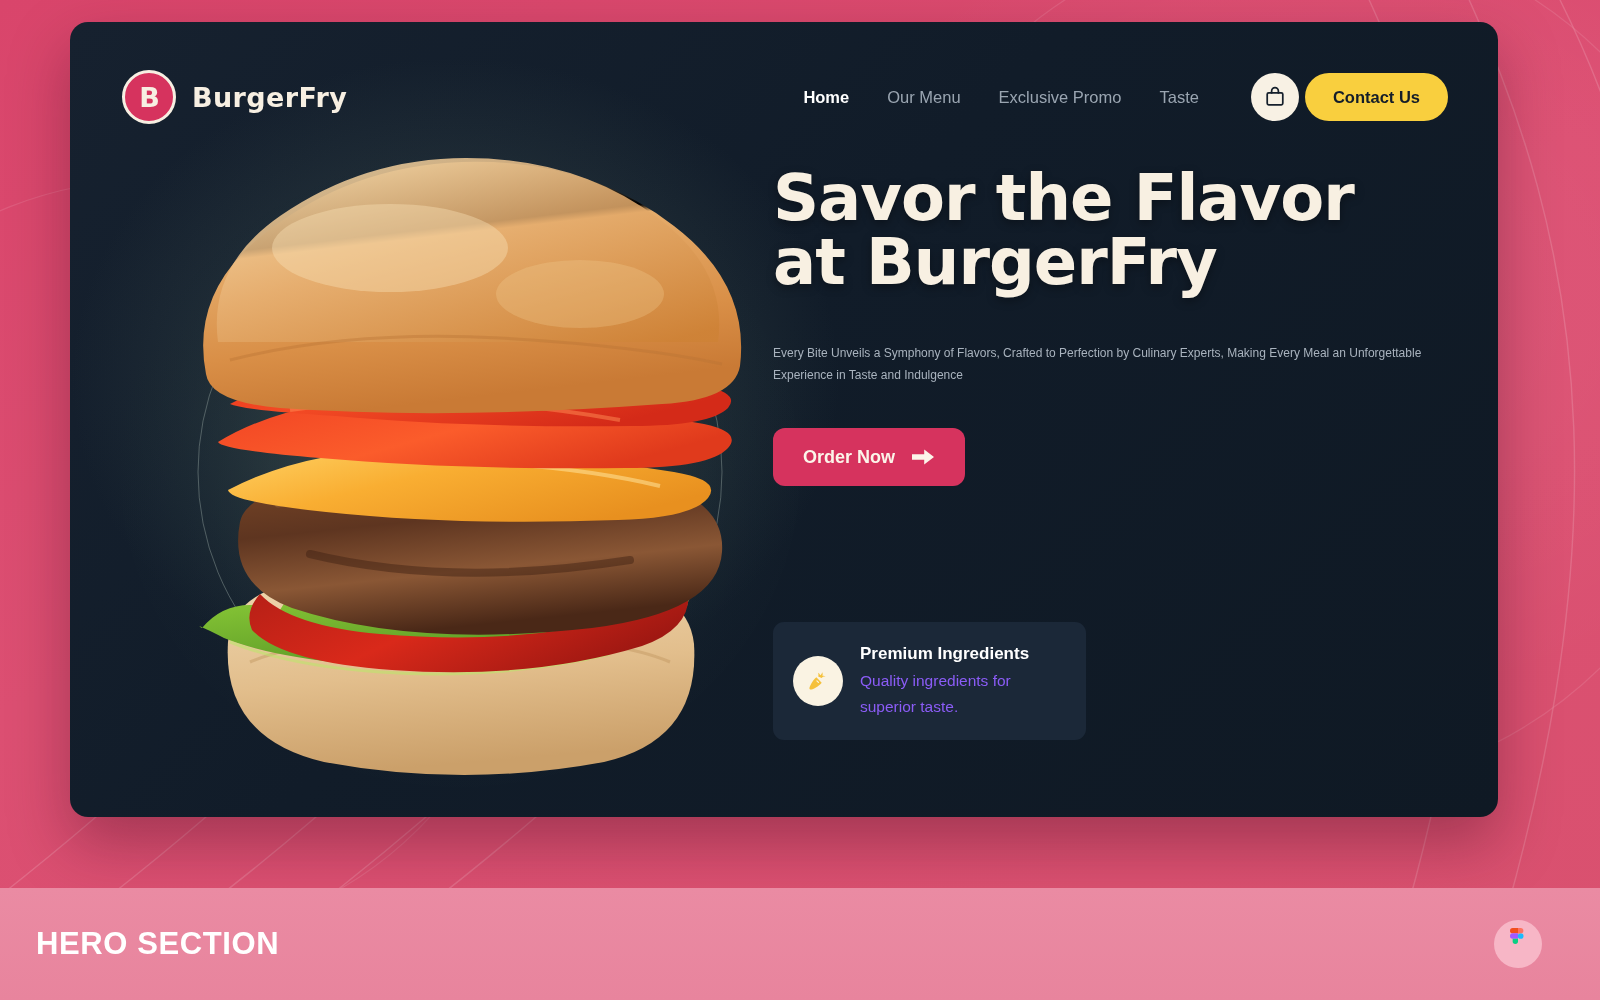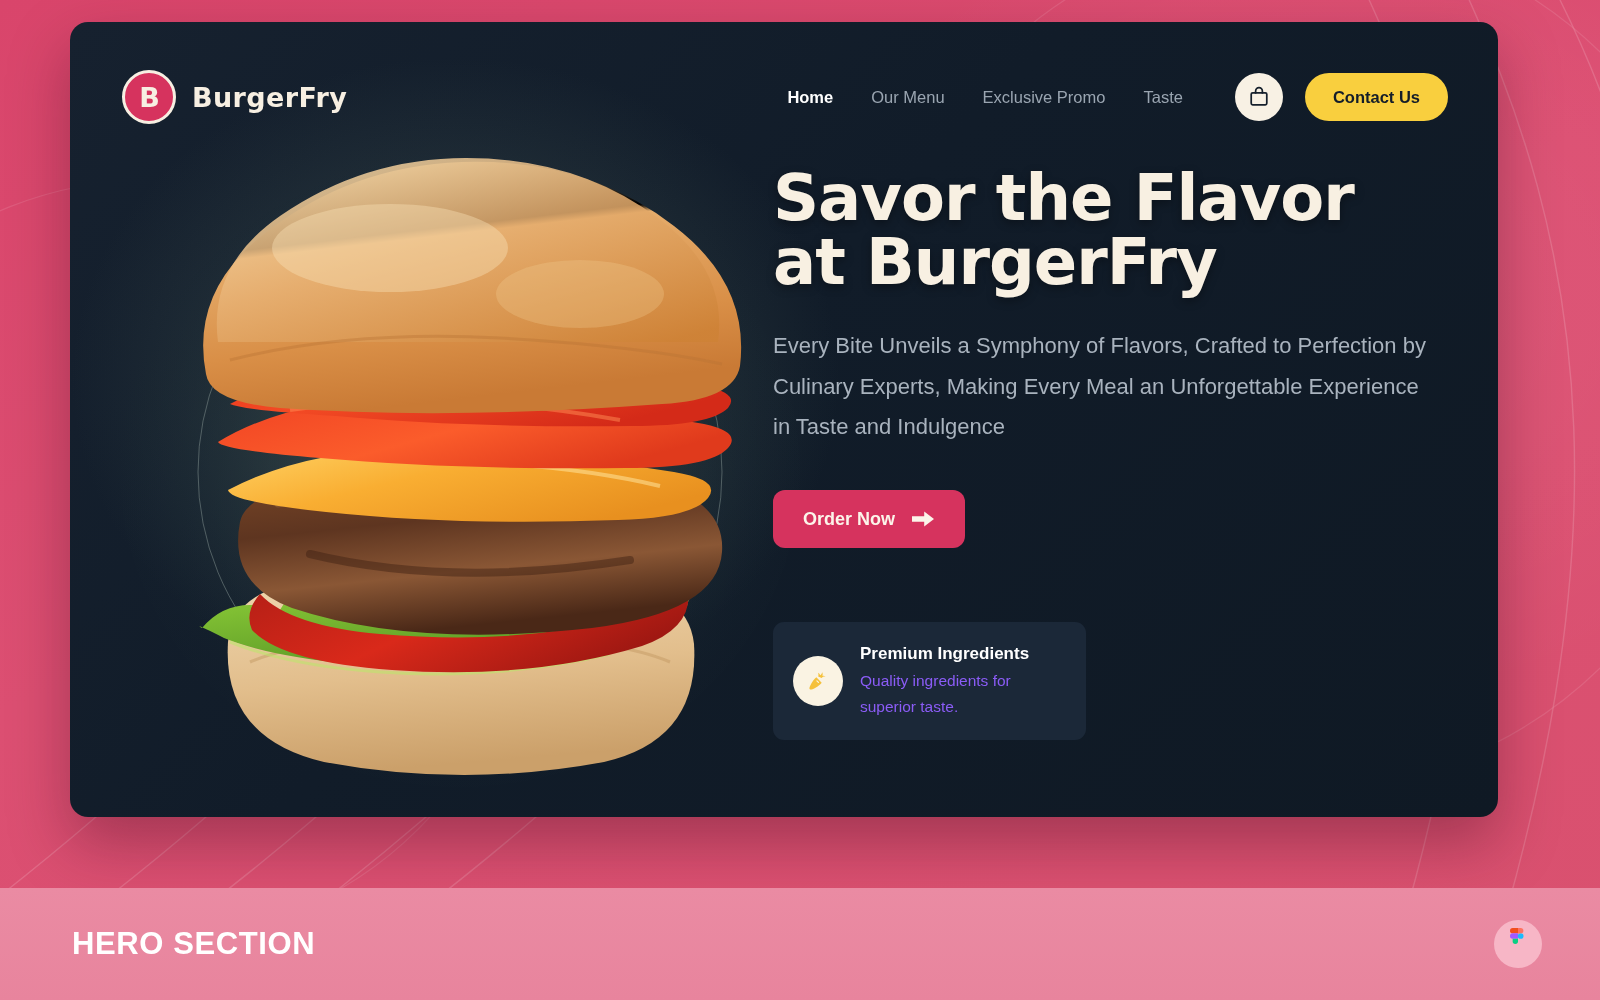--- a/index.html
+++ b/index.html
@@ -48,21 +48,21 @@
     font-family:"DejaVu Sans", sans-serif; letter-spacing:.4px;
   }
   .main-nav{
     display:flex; align-items:center; gap:38px;
     margin-left:auto; margin-right:52px;
   }
   .nav-link{
     color:#9AA5B1; font-size:16.5px; text-decoration:none; white-space:nowrap;
   }
   .nav-link.is-active{ color:#FFFFFF; font-weight:bold; }
-  .header-actions{ display:flex; align-items:center; gap:22px; }
+  .header-actions{ display:flex; align-items:center; gap:6px; }
   .cart-btn{
     width:48px; height:48px; border-radius:50%;
     background:#F8F1E4; border:none; cursor:pointer;
     display:flex; align-items:center; justify-content:center;
   }
   .contact-btn{
     background:#F9CF3E; border:none; cursor:pointer;
     color:#141D29; font-size:16.5px; font-weight:bold;
     padding:0 28px; height:48px; border-radius:24px;
     font-family:"Liberation Sans", sans-serif;
@@ -77,22 +77,22 @@
   }
   .hero-title{
     color:#F8F0E2;
     font-family:"DejaVu Sans", sans-serif;
     font-weight:bold;
     font-size:64px; line-height:1.0; letter-spacing:-1px;
     text-shadow:0 3px 10px rgba(0,0,0,.35);
   }
   .hero-title .line{ display:block; }
   .hero-sub{
-    margin-top:32px;
-    color:#A9B3BE; font-size:22px; line-height:1.85; max-width:660px;
+    margin-top:48px;
+    color:#A9B3BE; font-size:12px; line-height:1.85; max-width:660px;
   }
   .order-btn{
     margin-top:42px;
     display:inline-flex; align-items:center; gap:16px;
     background:#D6335E; border:none; cursor:pointer;
     color:#FCF5EA; font-size:18px; font-weight:bold;
     height:58px; padding:0 30px; border-radius:12px;
     font-family:"Liberation Sans", sans-serif;
   }
   
@@ -113,21 +113,21 @@
   .feature-title{
     color:#FFFFFF; font-size:17px; font-weight:bold; line-height:1.3;
   }
   .feature-desc{
     color:#8b5cf6; font-size:15.5px; line-height:1.62; margin-top:3px; max-width:196px;
   }
   
   .bottom-bar{
     position:absolute; left:0; bottom:0; width:1600px; height:112px;
     background:linear-gradient(180deg,#EA8BA3 0%, #E8849D 100%);
-    display:flex; align-items:center; padding-left:72px;
+    display:flex; align-items:center; padding-left:36px;
   }
   .section-label{
     color:#FFFFFF; font-size:31px; font-weight:bold; letter-spacing:.6px;
   }
   .figma-badge{
     position:absolute; right:58px; top:50%; transform:translateY(-50%);
     width:48px; height:48px; border-radius:50%;
     background:#F7B6C6; display:flex; align-items:center; justify-content:center;
   }
 </style>

